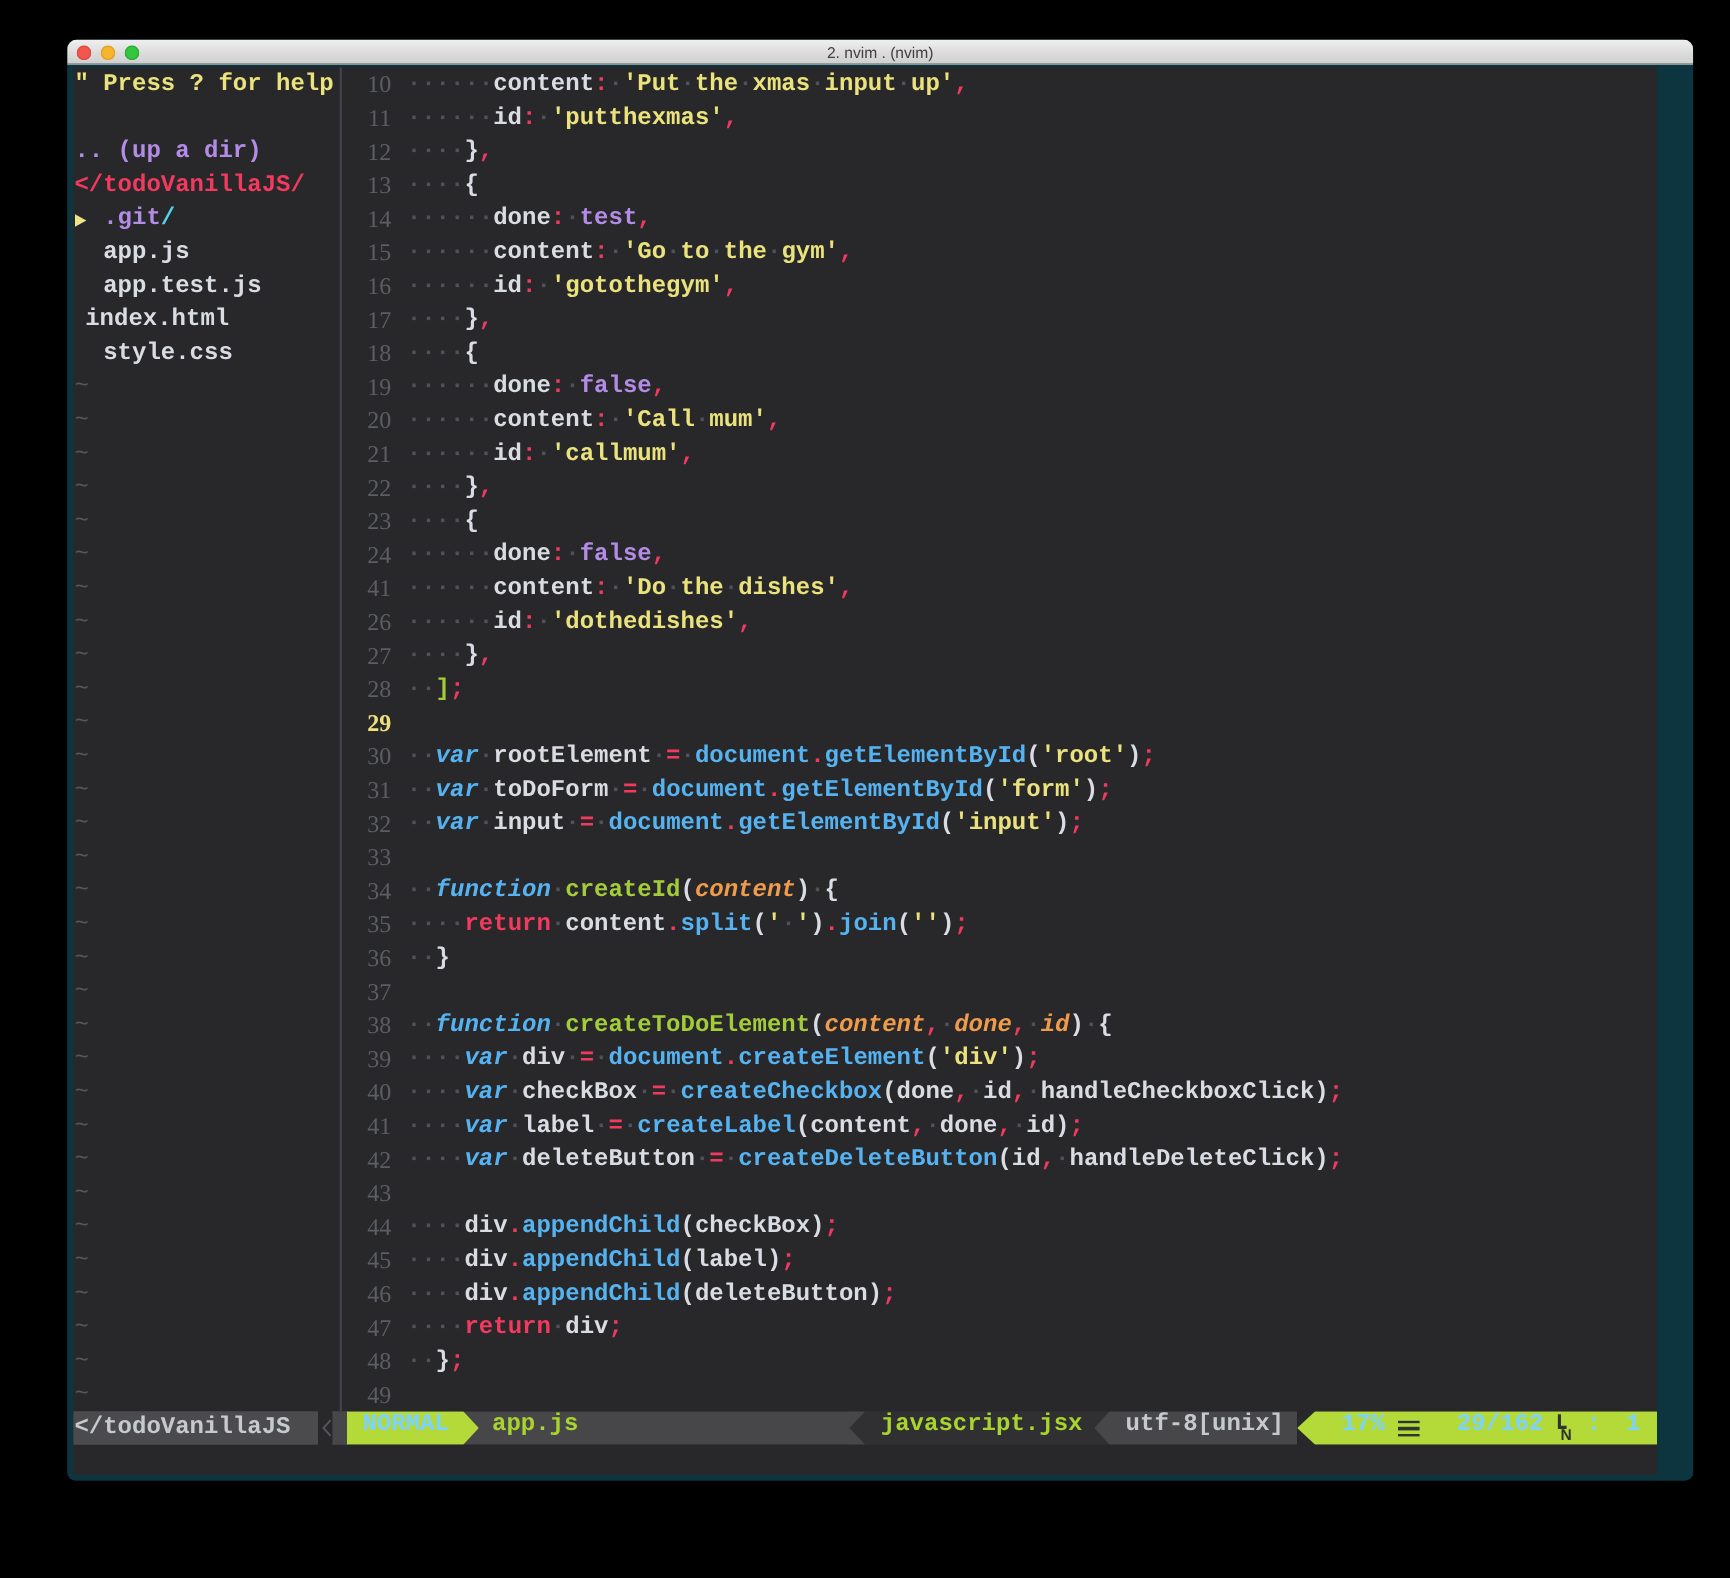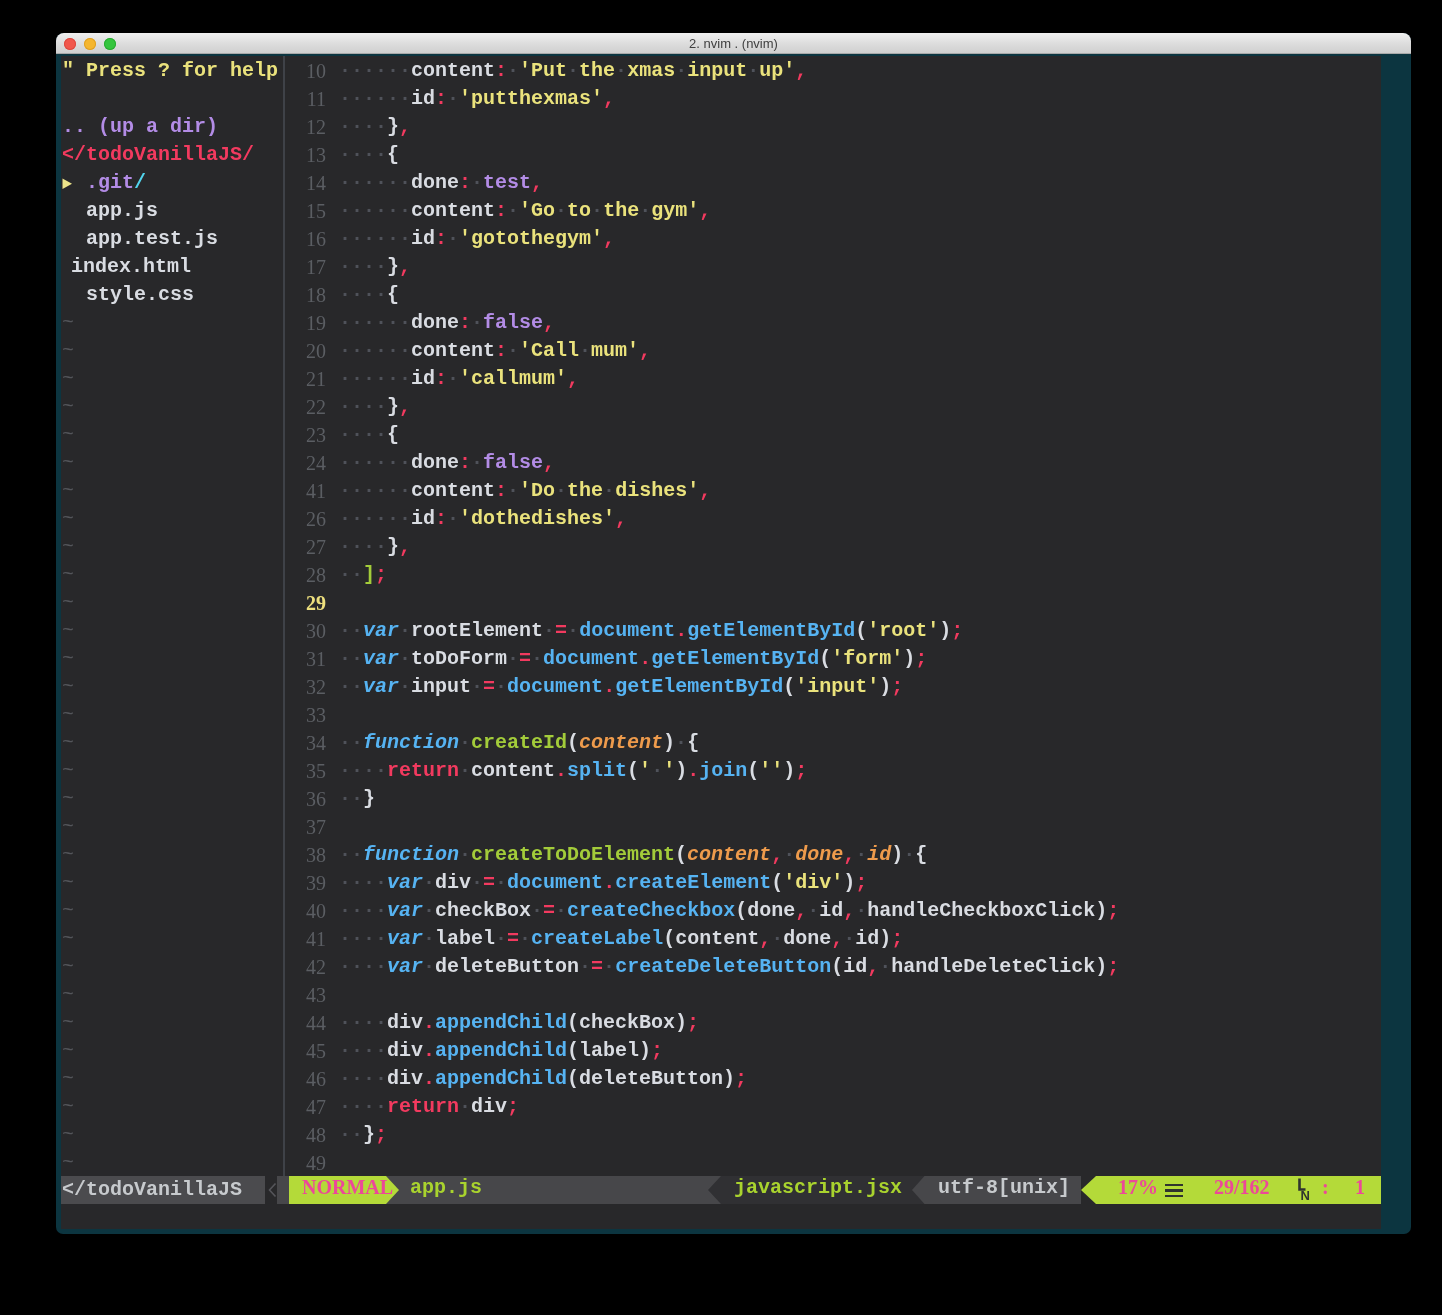--- a/index.html
+++ b/index.html
@@ -35,21 +35,21 @@
 #status { position:absolute; left:0; top:1120px; width:1320px; height:28px; }
 .nc { position:absolute; top:0; height:28px; background:#4b4b4e; color:#c7cacd;
   font:bold 20px "Liberation Mono",monospace; line-height:28px; white-space:pre; padding-left:1px; }
 .nc s { text-decoration:none; }
 .stc { position:absolute; top:0; height:28px; background:#47474a; }
 .stx { position:absolute; top:0; height:28px; background:#303033; }
 .stg { position:absolute; top:0; height:28px; background:#b4da39; }
 .chv { position:absolute; top:0; }
 .stt { position:absolute; top:0; height:28px; line-height:28px;
   font:bold 20px "Liberation Mono",monospace; white-space:pre; }
-.bdark { color:#ec4899; font-weight:bold;font-family:Liberation Serif, serif; }
+.bdark { color:#7dd3fc; font-weight:bold; }
 .grn { color:#a9d32e; }
 .gry { color:#c7cacd; }
 </style></head>
 <body>
 <div id="win">
   <div id="tbar">
     <div class="tl" style="left:8px;background:#f1574c;box-shadow:inset 0 0 0 1px #dd4a40;"></div>
     <div class="tl" style="left:28px;background:#f5b62e;box-shadow:inset 0 0 0 1px #dfa024;"></div>
     <div class="tl" style="left:48px;background:#35c53e;box-shadow:inset 0 0 0 1px #2aab32;"></div>
     <div id="title">2. nvim . (nvim)</div>

